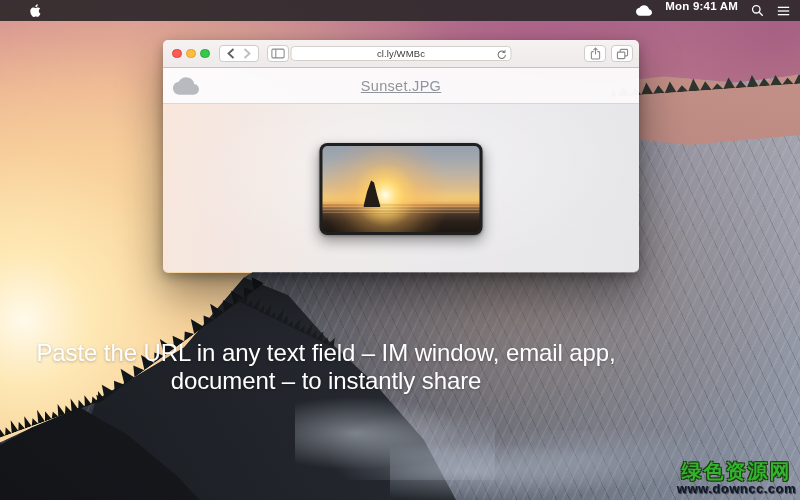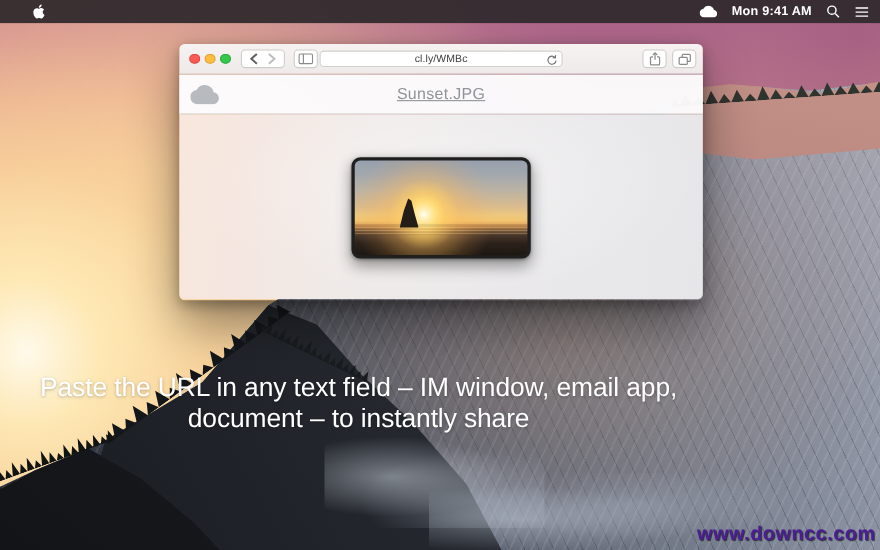--- a/index.html
+++ b/index.html
@@ -44,21 +44,21 @@
     radial-gradient(ellipse at 30% 45%, rgba(208,215,225,.5) 0%, transparent 55%),
     radial-gradient(ellipse at 72% 70%, rgba(190,198,212,.4) 0%, transparent 55%);}
   .snowpatch2{position:absolute;left:390px;top:430px;width:320px;height:70px;background:
     radial-gradient(ellipse at 25% 60%, rgba(196,206,220,.45) 0%, transparent 50%),
     radial-gradient(ellipse at 60% 40%, rgba(170,180,196,.35) 0%, transparent 55%);}
 
   
   .menubar{position:absolute;left:0;top:0;width:800px;height:21px;background:rgba(50,42,45,.95);
     display:flex;align-items:center;color:#fff;z-index:20;}
   .apple-menu{margin-left:22px;display:flex;align-items:center;height:100%;padding:0 6px;cursor:default;}
-  .mb-right{margin-left:auto;display:flex;align-items:center;gap:13px;padding-right:10px;height:100%;}
+  .mb-right{margin-left:auto;display:flex;gap:13px;padding-right:10px;height:100%;}
   .mb-clock{font-size:11.5px;font-weight:bold;letter-spacing:.2px;white-space:nowrap;}
   .mbicon{display:flex;align-items:center;}
 
   
   .window{position:absolute;left:163px;top:40px;width:476px;height:233px;border-radius:5px;z-index:10;
     box-shadow:0 22px 45px rgba(0,0,0,.42),0 4px 12px rgba(0,0,0,.30);}
   .toolbar{position:relative;height:28px;background:linear-gradient(#f6f2f1,#eeeae9);
     border-bottom:1px solid #c6c2c0;border-radius:5px 5px 0 0;display:flex;align-items:center;padding:1px 6px;}
   .lights{display:flex;align-items:center;gap:4.5px;margin-left:3px;}
   .light{width:9.5px;height:9.5px;border-radius:50%;}
@@ -100,21 +100,21 @@
   .key{display:flex;align-items:center;justify-content:center;background:rgba(38,38,40,.88);color:#fafafa;
     border-radius:5px;border:1px solid rgba(15,15,15,.55);box-shadow:inset 0 0 0 1px rgba(255,255,255,.07);}
   .key-cmd{width:73px;height:29px;font-size:15px;letter-spacing:1px;}
   .key-v{width:25px;height:27px;font-size:15px;border:2px solid rgba(250,250,250,.95);border-radius:4px;}
   .plus{color:rgba(255,255,255,.78);font-size:23px;font-weight:300;line-height:1;}
 
   
   .watermark{position:absolute;right:4px;bottom:4px;text-align:center;z-index:6;line-height:1.1;}
   .wm-title{font-size:20px;font-weight:bold;color:#33b42f;letter-spacing:2px;
     text-shadow:1px 1px 0 #1d3a12,-1px -1px 0 #1d3a12,1px -1px 0 #1d3a12,-1px 1px 0 #1d3a12;}
-  .wm-url{font-size:18px;font-weight:bold;color:#4c1d95;text-shadow:1px 1px 1px rgba(0,0,0,.65);letter-spacing:.5px;}
+  .wm-url{font-size:13px;font-weight:bold;color:#0f172a;text-shadow:1px 1px 1px rgba(0,0,0,.65);letter-spacing:.5px;}
 
   svg{display:block;}
 </style>
 </head>
 <body>
 
 <div class="stage">
 
   <div class="wall">
     <div class="sky"></div>
@@ -228,16 +228,17 @@
           <div class="sea"></div>
           <div class="searock"></div>
         </div>
       </div>
     </div>
   </div>
 
   <div class="caption">Paste the URL in any text field – IM window, email app, document – to instantly share</div>
 
   <div class="watermark">
+    <div class="wm-title">绿色资源网</div>
     <div class="wm-url">www.downcc.com</div>
   </div>
 
 </div>
 
 </body></html>

